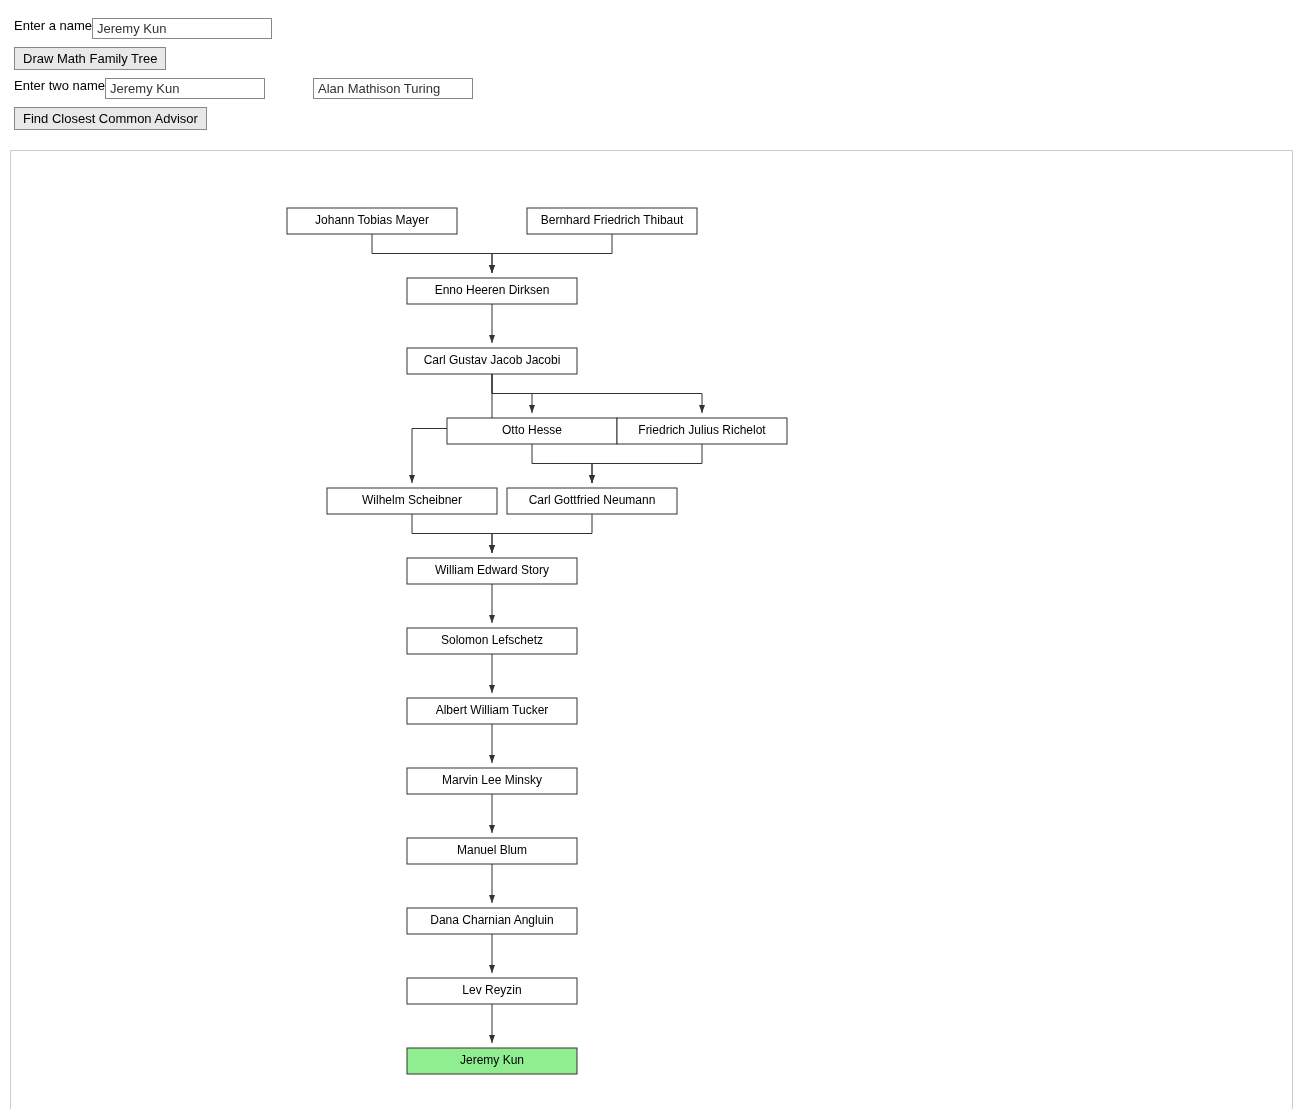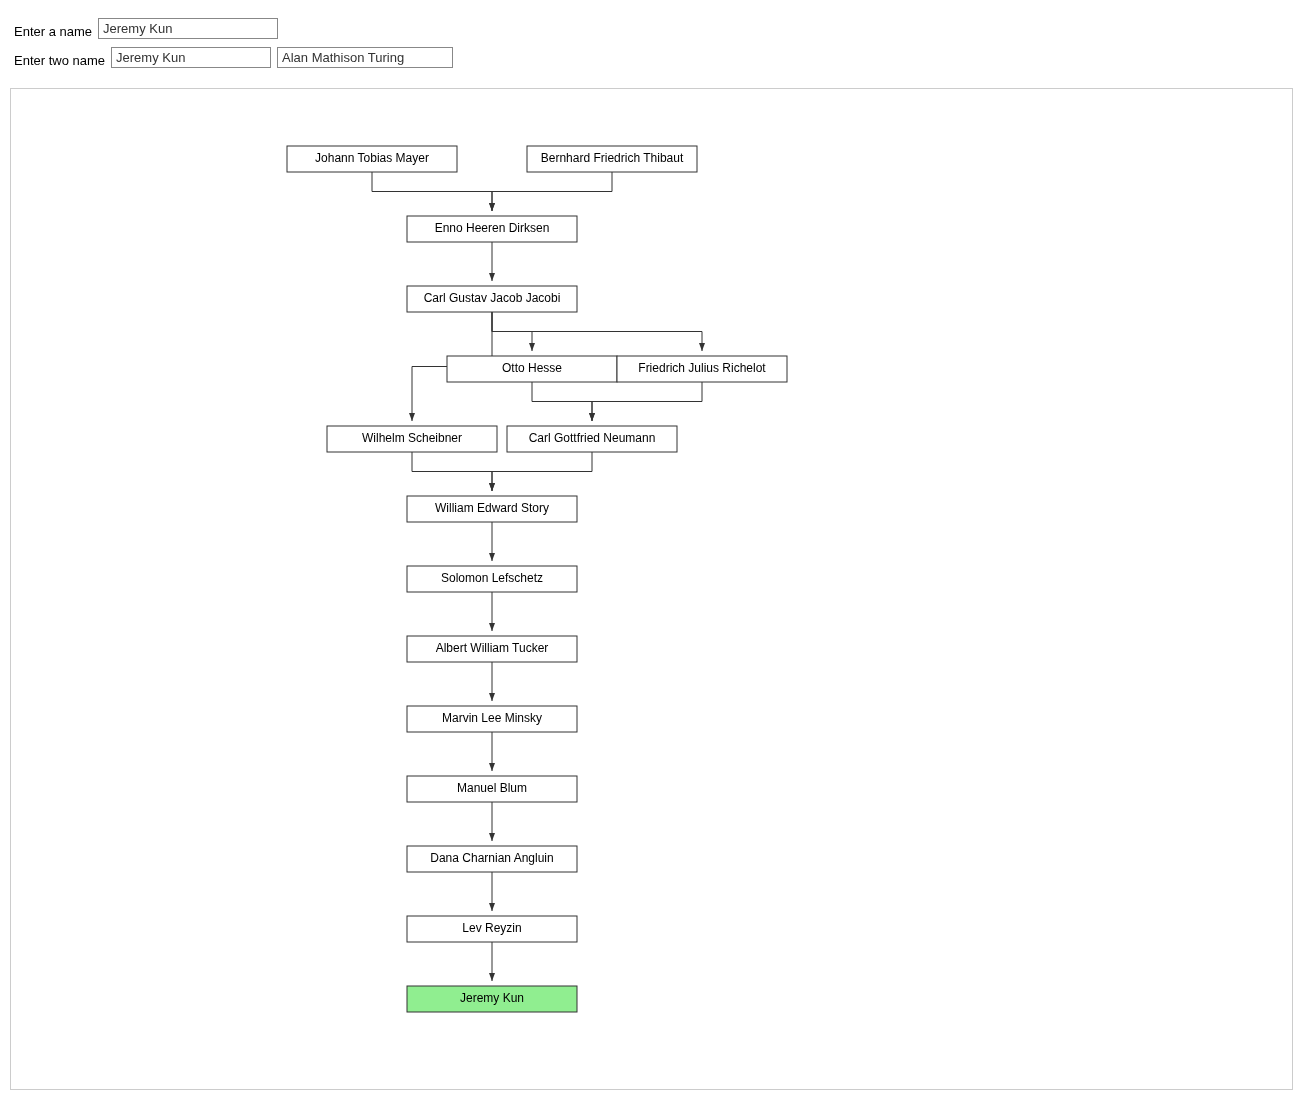--- a/index.html
+++ b/index.html
@@ -1,19 +1,19 @@
 <!DOCTYPE html>
 <html><head>
   <meta charset="utf-8">
   <style>
     * { box-sizing: border-box; margin: 0; padding: 0; }
     body { font-family: Arial, sans-serif; font-size: 13px; background: #fff; padding: 10px; }
 
     .top-controls { padding: 8px 4px; }
-    .control-row { margin-bottom: 8px; display: flex; align-items: flex-end; gap: 6px; }
+    .control-row { margin-bottom: 8px; display: flex; align-items: flex-start; }
     .control-label { font-size: 13px; }
     input[type="text"] {
       border: 1px solid #888;
       padding: 2px 4px;
       font-size: 13px;
       color: #333;
     }
     button {
       border: 1px solid #888;
       background: #e8e8e8;
@@ -62,23 +62,29 @@
   </style>
 </head>
 <body>
 
 <div class="top-controls">
   <div class="control-row">
     <label class="control-label">Enter a name</label>
     <input type="text" style="width: 180px;" value="Jeremy Kun">
   </div>
   <div class="control-row">
+    <button>Draw Math Family Tree</button>
+  </div>
+  <div class="control-row">
     <label class="control-label">Enter two name</label>
     <input type="text" style="width: 160px;" value="Jeremy Kun">
-    <input type="text" style="width: 176px;" value="Alan Mathison Turing">
+    <input type="text" style="width: 160px; margin-left: 48px;" value="Alan Mathison Turing">
+  </div>
+  <div class="control-row">
+    <button>Find Closest Common Advisor</button>
   </div>
 </div>
 
 <div class="tree-container">
   <svg class="tree-svg" width="1260" height="980" viewBox="0 0 1260 980">
     <defs>
       <marker id="arrowhead" markerWidth="8" markerHeight="6" refX="8" refY="3" orient="auto">
         <polygon points="0 0, 8 3, 0 6" fill="#333"></polygon>
       </marker>
     </defs>

